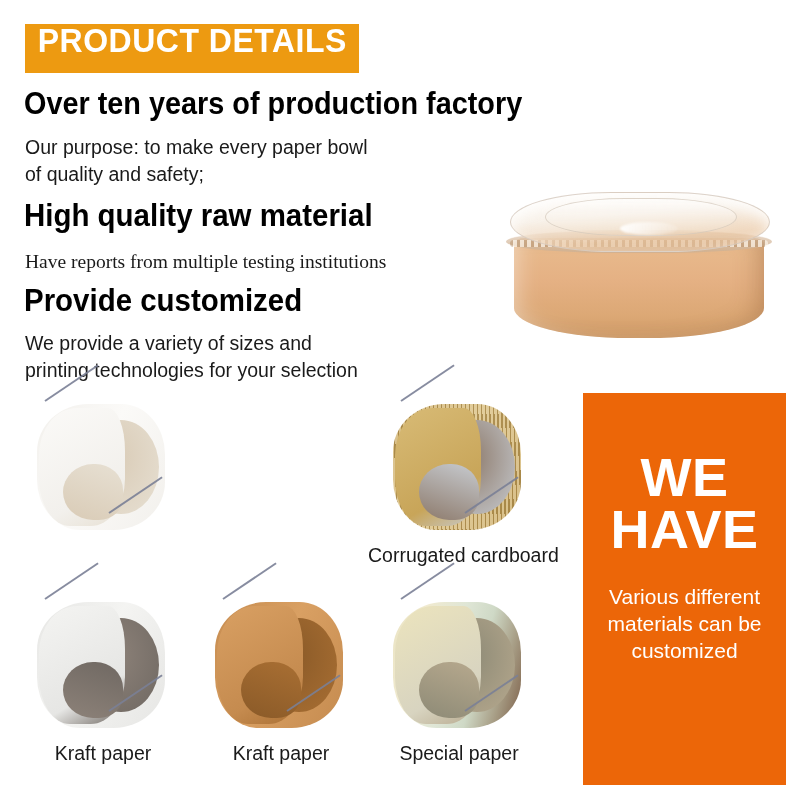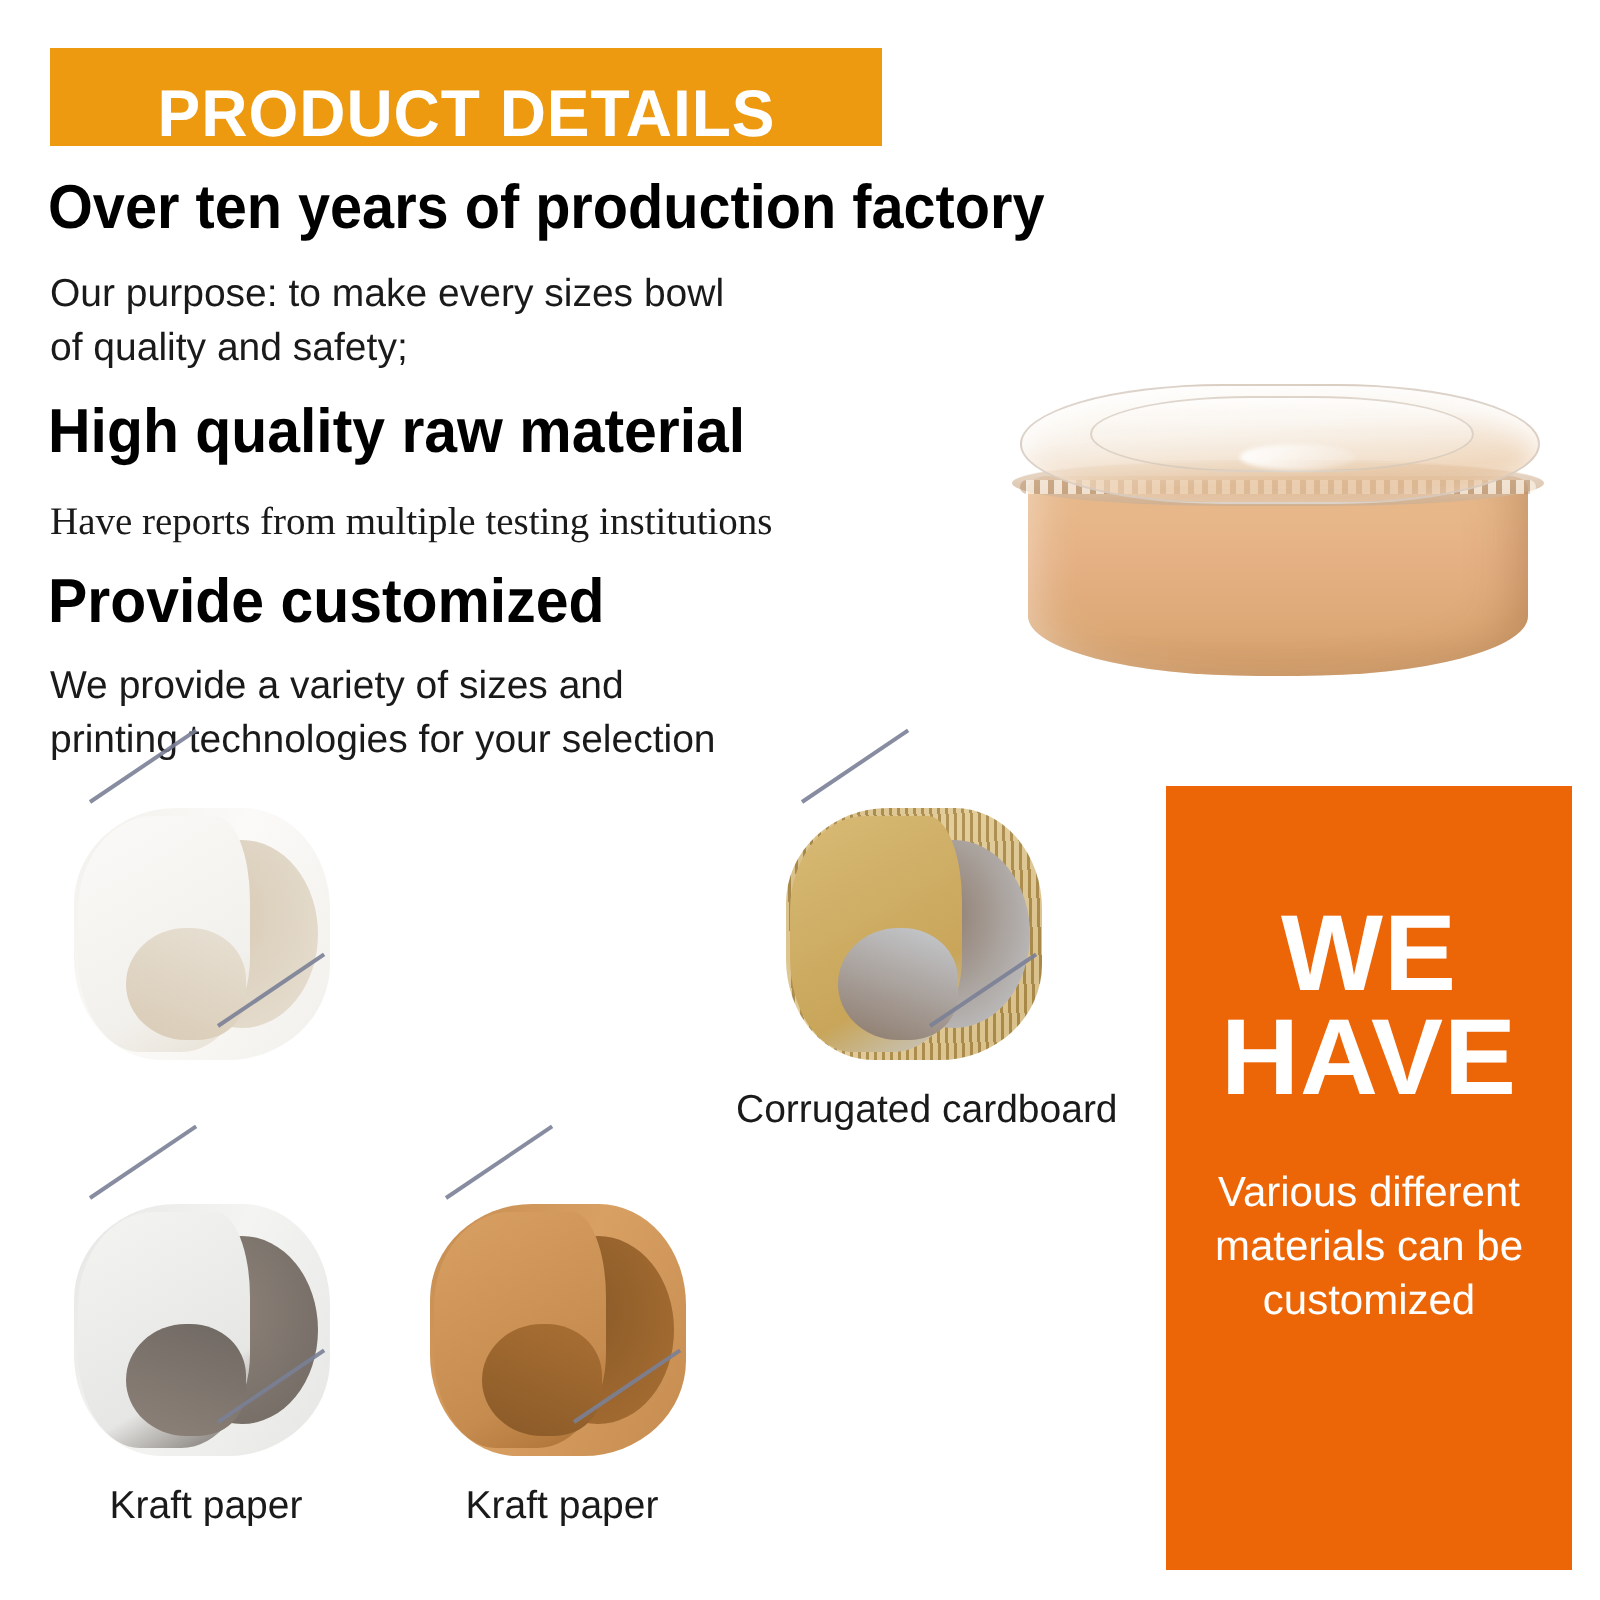--- a/index.html
+++ b/index.html
@@ -15,25 +15,25 @@
     font-family: "Liberation Sans", sans-serif;
     color: #111111;
     -webkit-font-smoothing: antialiased;
   }
 
   
   #header-banner {
     position: absolute;
     left: 25px;
     top: 24px;
-    width: 416px;
+    width: 334px;
     height: 49px;
     background: #ED9A11;
     display: flex;
-    align-items: flex-end;
+    align-items: flex-start;
     justify-content: center;
   }
   #header-banner .banner-text {
     color: #ffffff;
     font-size: 33px;
     font-weight: bold;
     letter-spacing: 0.5px;
     line-height: 1;
     transform: scaleX(0.97);
     white-space: nowrap;
@@ -274,21 +274,21 @@
 </style>
 </head>
 <body>
 
 <div id="header-banner" style="background: rgb(237, 154, 17);">
   <span class="banner-text">PRODUCT DETAILS</span>
 </div>
 
 <div class="section-heading" id="heading-years">Over ten years of production factory</div>
 <div class="section-body" id="body-purpose">
-  <div>Our purpose: to make every sizes bowl</div>
+  <div>Our purpose: to make every paper bowl</div>
   <div>of quality and safety;</div>
 </div>
 
 <div class="section-heading" id="heading-material">High quality raw material</div>
 <div class="section-body" id="body-reports">
   <div>Have reports from multiple testing institutions</div>
 </div>
 
 <div class="section-heading" id="heading-customized">Provide customized</div>
 <div class="section-body" id="body-sizes">
@@ -352,20 +352,32 @@
       <div class="roll" style="background: linear-gradient(120deg, rgb(197, 139, 79) 0%, rgb(217, 160, 99) 45%, rgb(197, 139, 79) 100%);">
         <div class="roll-core" style="background: radial-gradient(at 40% 40%, rgb(138, 90, 40) 0%, rgb(169, 111, 51) 100%);"></div>
         <div class="roll-sheet" style="background: linear-gradient(150deg, rgb(217, 160, 99) 0%, rgb(197, 139, 79) 70%, rgb(169, 111, 51) 100%);"></div>
         <div class="roll-fold" style="background: linear-gradient(200deg, rgb(169, 111, 51) 0%, rgb(138, 90, 40) 100%);"></div>
       </div>
       <div class="edge-line edge-bottom"></div>
     </div>
     <div class="swatch-label">Kraft paper</div>
   </div>
 
+  <div class="swatch-cell" style="left:368px; top:198px;">
+    <div class="swatch-img">
+      <div class="edge-line edge-top"></div>
+      <div class="roll" style="background: linear-gradient(105deg, rgb(234, 227, 194) 0%, rgb(240, 234, 208) 22%, rgb(223, 230, 214) 46%, rgb(207, 217, 198) 64%, rgb(167, 157, 133) 82%, rgb(122, 92, 70) 100%);">
+        <div class="roll-core" style="background: radial-gradient(at 40% 40%, rgb(141, 138, 118) 0%, rgb(183, 169, 142) 100%);"></div>
+        <div class="roll-sheet" style="background: linear-gradient(150deg, rgb(236, 228, 189) 0%, rgb(216, 212, 192) 70%, rgb(183, 169, 142) 100%);"></div>
+        <div class="roll-fold" style="background: linear-gradient(200deg, rgb(183, 169, 142) 0%, rgb(141, 138, 118) 100%);"></div>
+      </div>
+      <div class="edge-line edge-bottom"></div>
+    </div>
+    <div class="swatch-label">Special paper</div>
+  </div>
 
 </div>
 
 <div id="we-have-panel" style="background: rgb(236, 102, 8);">
   <div class="we-have-line">WE</div>
   <div class="we-have-line">HAVE</div>
   <div class="panel-sub">Various different materials can be customized</div>
 </div>
 
 </body></html>

